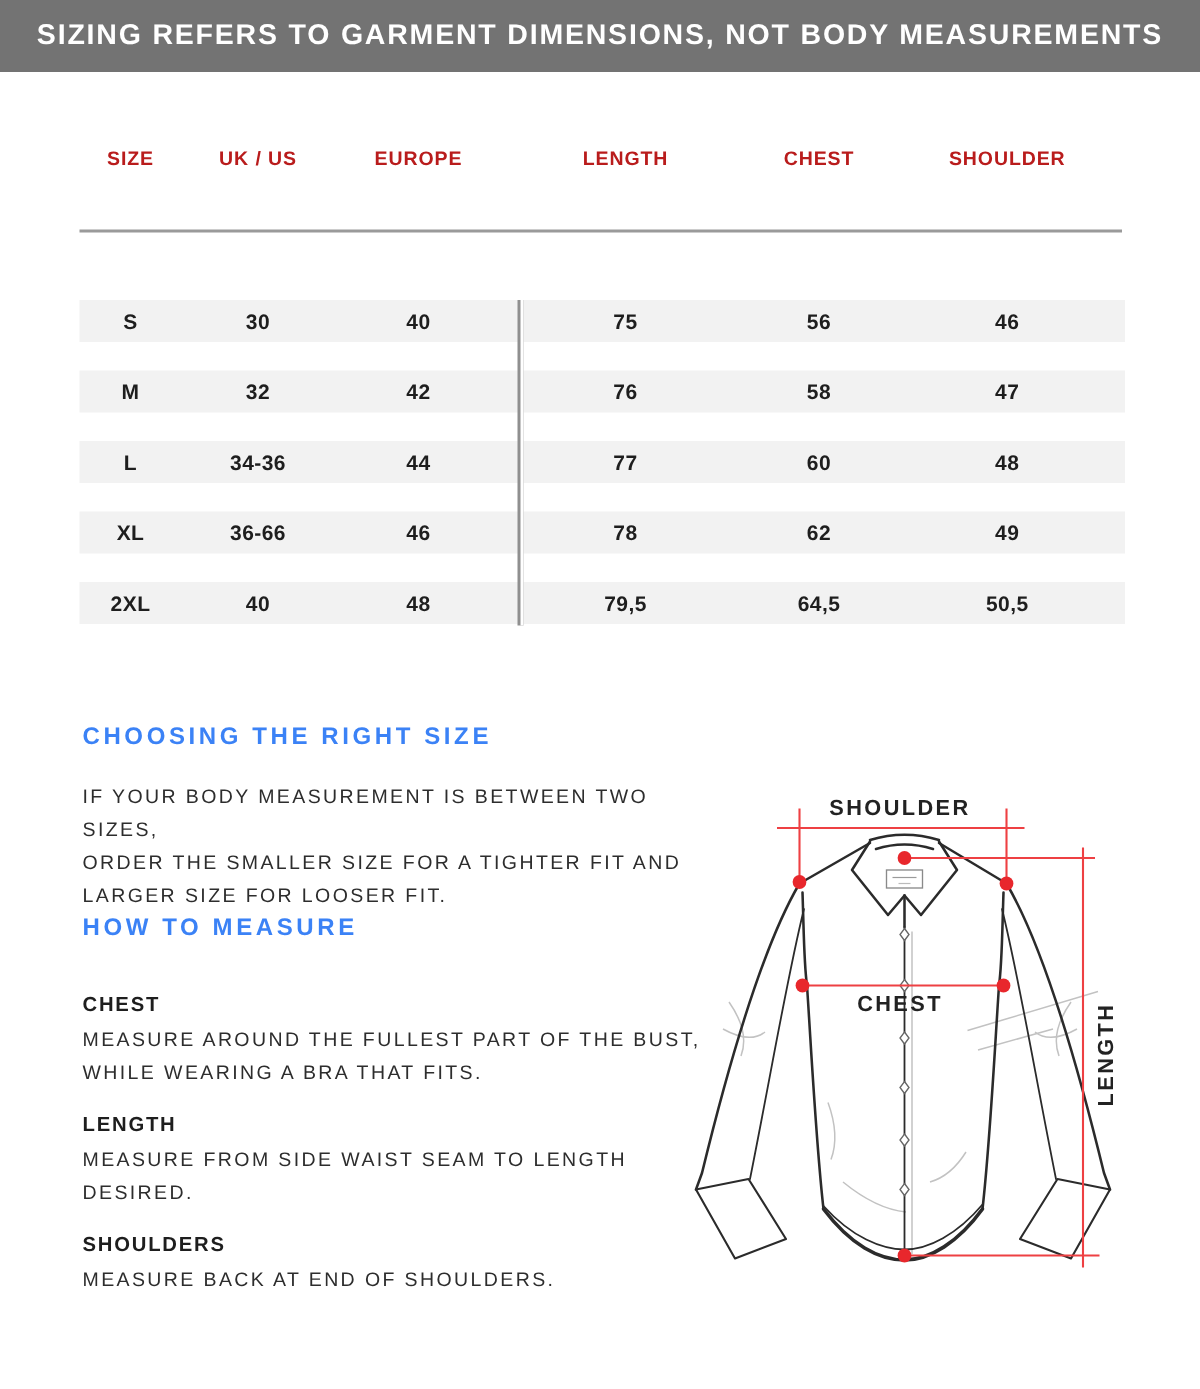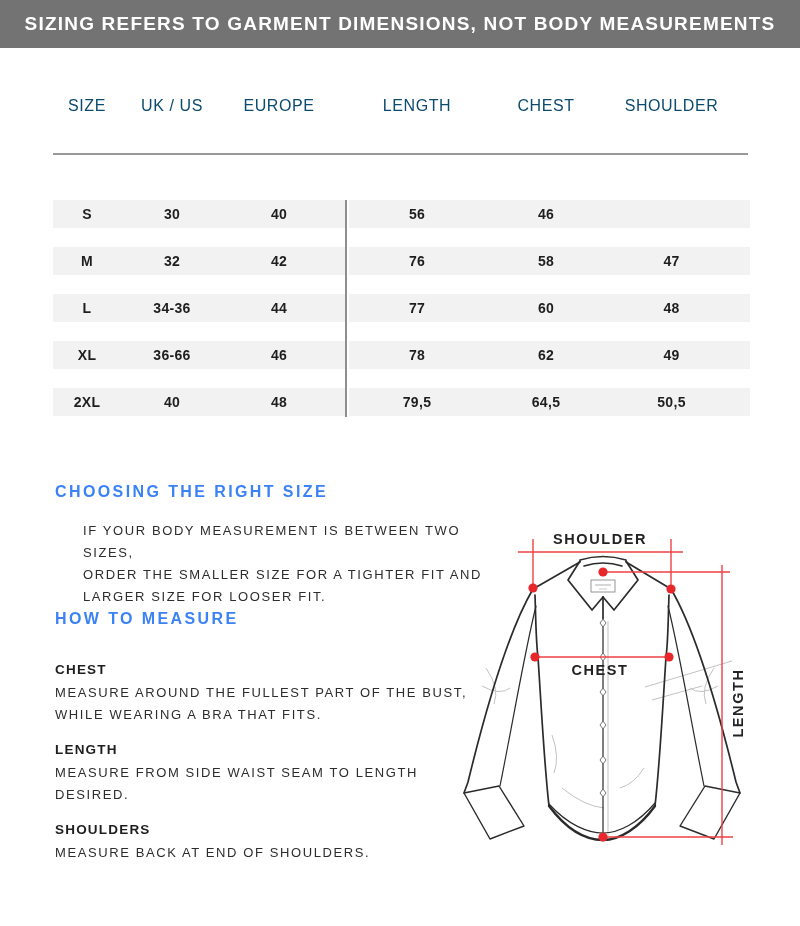--- a/index.html
+++ b/index.html
@@ -16,21 +16,21 @@
   .banner-text{
     color:#ffffff;font-size:19px;font-weight:bold;letter-spacing:1.2px;white-space:nowrap;
   }
   
   .tbl-grid{
     position:absolute;left:53px;width:697px;display:grid;
     grid-template-columns:68px 102px 112px 164px 94px 157px;
   }
   .tbl-head{top:95px;height:22px;}
   .th{
-    font-size:16px;font-weight:normal;letter-spacing:0.6px;color:#0c4a6e;
+    font-size:13px;font-weight:bold;letter-spacing:0.6px;color:#b91c1c;
     text-align:center;line-height:22px;white-space:nowrap;
   }
   .head-rule{
     position:absolute;left:53px;top:153px;width:695px;height:2px;background:#9a9a9a;
   }
   .row{height:28px;background:#f2f2f2;}
   .row-0{top:200px;} .row-1{top:247px;} .row-2{top:294px;} .row-3{top:341px;} .row-4{top:388px;}
   .td{
     font-size:14px;font-weight:600;letter-spacing:0.3px;color:#1e1e1e;
     text-align:center;line-height:28px;white-space:nowrap;
@@ -46,21 +46,21 @@
   }
   .body-text{
     position:absolute;left:55px;width:420px;font-size:13px;letter-spacing:1.6px;
     line-height:22px;color:#2d2d2d;white-space:pre-line;
   }
   .sub-heading{
     position:absolute;left:55px;font-size:13.5px;font-weight:bold;
     letter-spacing:1.2px;color:#1e1e1e;white-space:nowrap;
   }
   .pos-choosing-head{top:483px;}
-  .pos-choosing-body{top:520px;margin-left:28px;}
+  .pos-choosing-body{top:520px;}
   .pos-how-head{top:610px;}
   .pos-chest-head{top:662px;}
   .pos-chest-body{top:682px;}
   .pos-length-head{top:742px;}
   .pos-length-body{top:762px;}
   .pos-shoulders-head{top:822px;}
   .pos-shoulders-body{top:842px;}
   
   .diagram{position:absolute;left:440px;top:500px;width:360px;height:360px;}
   .diagram svg{position:absolute;left:0;top:0;width:360px;height:360px;}
@@ -86,20 +86,21 @@
   <div class="th">LENGTH</div>
   <div class="th">CHEST</div>
   <div class="th">SHOULDER</div>
 </div>
 <div class="head-rule"></div>
 
 <div class="tbl-grid row row-0">
   <div class="td">S</div>
   <div class="td">30</div>
   <div class="td">40</div>
+  <div class="td">75</div>
   <div class="td">56</div>
   <div class="td">46</div>
 </div>
 <div class="tbl-grid row row-1">
   <div class="td">M</div>
   <div class="td">32</div>
   <div class="td">42</div>
   <div class="td">76</div>
   <div class="td">58</div>
   <div class="td">47</div>

